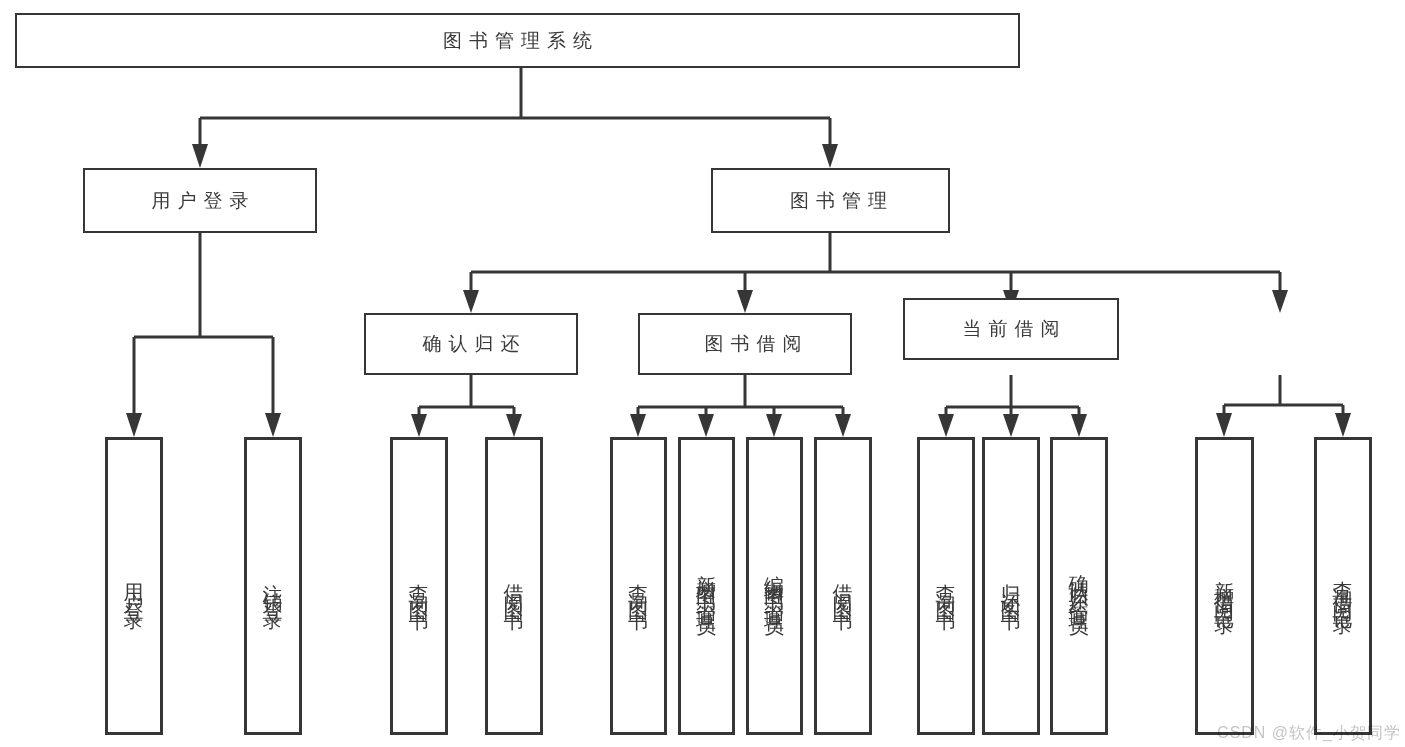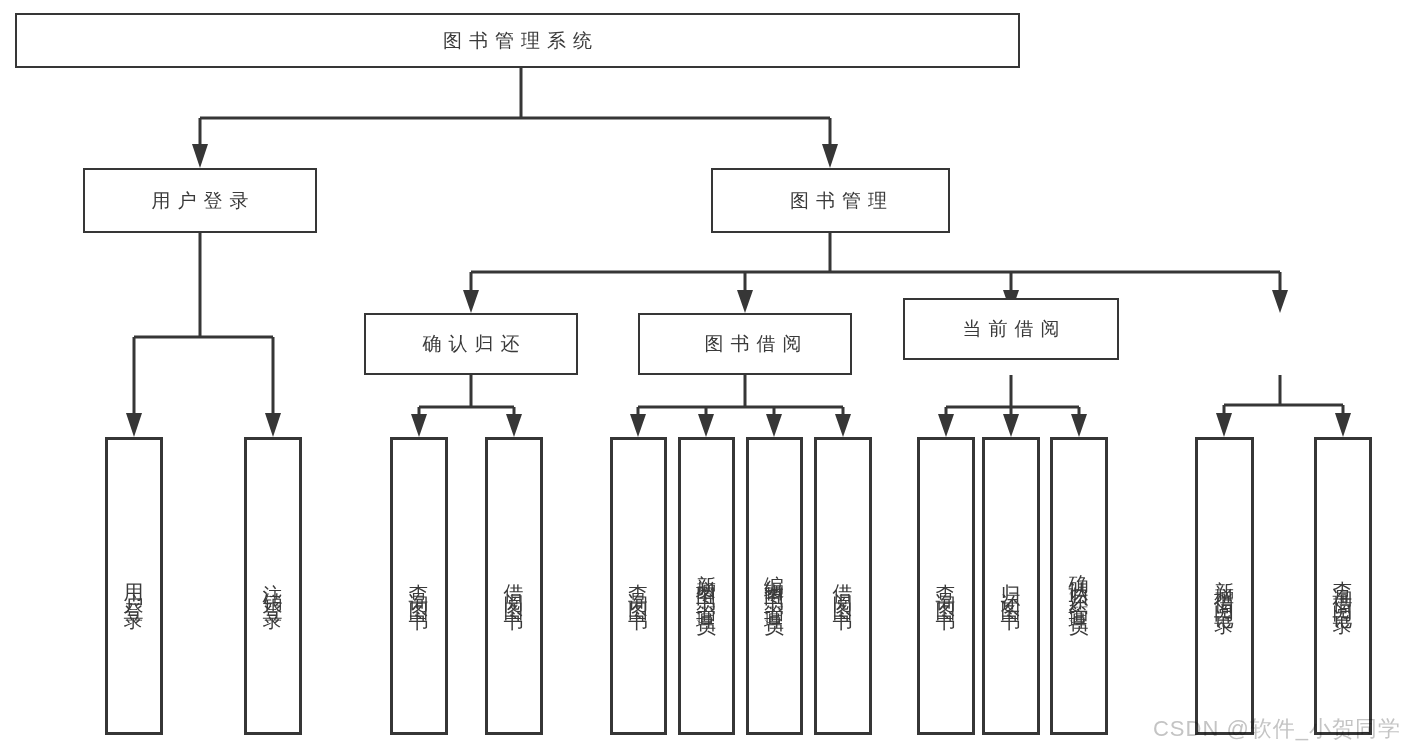--- a/index.html
+++ b/index.html
@@ -42,21 +42,21 @@
     text-indent: 0;
     white-space: normal;
     font-size: 20px;
     line-height: 1;
   }
   .watermark {
     position: absolute;
     right: 4px;
     bottom: 3px;
     color: #c4c4c4;
-    font-size: 22px;
+    font-size: 16px;
     letter-spacing: 1px;
     mix-blend-mode: multiply;
     z-index: 3;
   }
 </style>
 </head>
 <body>
 
 <div id="canvas">
 

